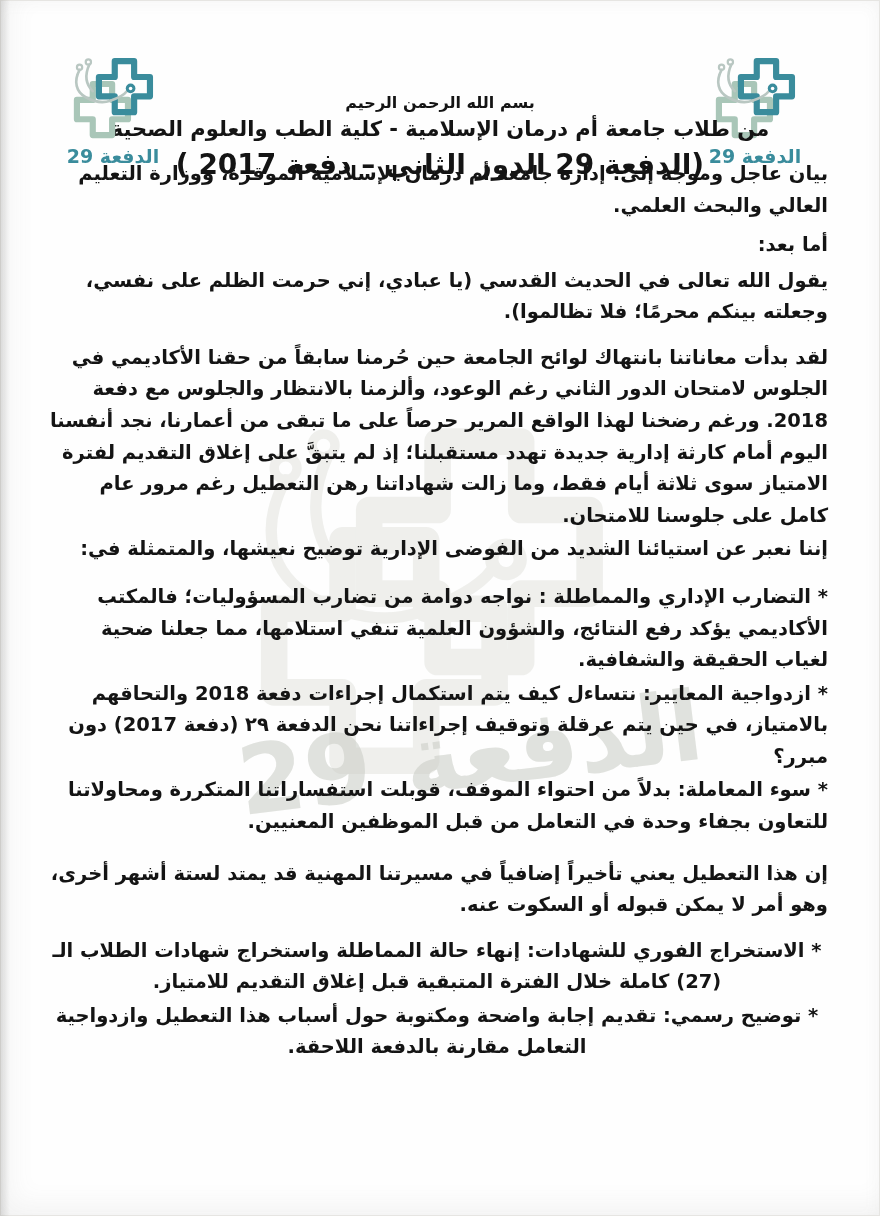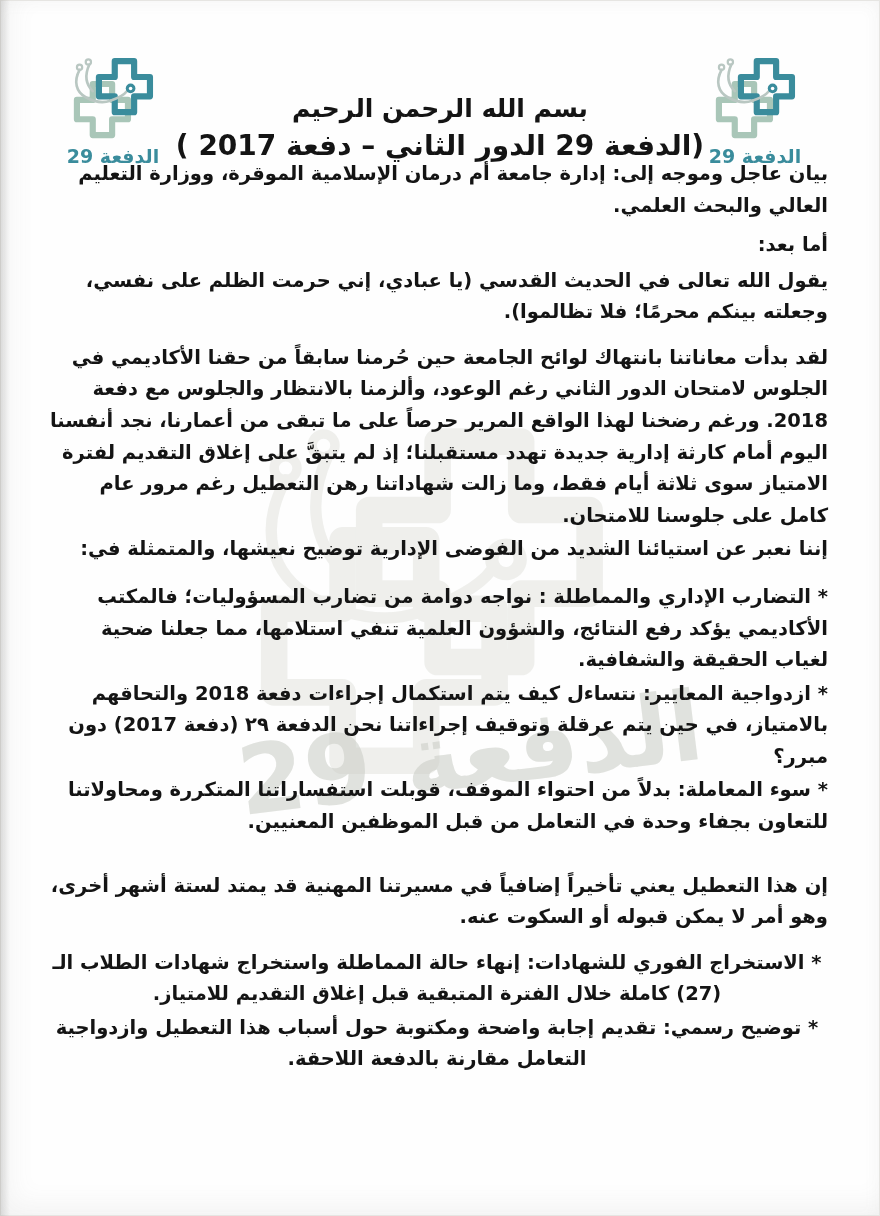--- a/index.html
+++ b/index.html
@@ -47,39 +47,39 @@
   .batch-logo{position:absolute;top:55px;width:130px;text-align:center;}
   .batch-logo.left-logo{left:48px;}
   .batch-logo.right-logo{right:60px;}
   .batch-logo svg{width:96px;height:88px;display:block;margin:0 auto;}
   .batch-logo .logo-label{
     font-size:19px;font-weight:bold;color:var(--logo-teal);margin-top:2px;
   }
   .titles{
     position:absolute;left:0;right:0;top:92px;text-align:center;color:var(--ink);
   }
-  .basmala{font-size:25px;font-weight:bold;line-height:1.35;}
+  .basmala{font-size:16px;font-weight:bold;line-height:1.35;}
   .from-line{font-size:21px;font-weight:bold;line-height:1.5;}
   .batch-line{font-size:28px;font-weight:bold;line-height:1.45;}
   
   .letter-body{
     position:relative;z-index:1;
     padding:8px 52px 0 46px;
     color:var(--ink);
     font-size:19.5px;font-weight:bold;line-height:1.62;
     text-align:right;
   }
   .letter-body p{margin-bottom:4px;}
   p.addressed{margin-bottom:8px;}
   p.intro{margin-bottom:2px;}
   p.hadith{margin-bottom:14px;}
   p.suffering{margin-bottom:2px;}
   p.dissatisfaction{margin-bottom:16px;}
   .grievance-list p{margin-bottom:2px;}
-  p.delay-warning{margin-top:32px;margin-bottom:14px;}
+  p.delay-warning{margin-top:20px;margin-bottom:14px;}
   p.demands-intro{margin-bottom:18px;}
   .demand-list p{margin-bottom:2px;text-align:center;}
 </style>
 </head>
 <body>
 
 <svg width="0" height="0" style="position:absolute" aria-hidden="true">
   <symbol id="batch-logo-symbol" viewBox="0 0 100 100">
 
     <path d="M27 33 L49 33 L49 51 L67 51 L67 73 L49 73 L49 91 L27 91 L27 73 L9 73 L9 51 L27 51 Z" fill="none" stroke="var(--logo-sage)" stroke-width="7" stroke-linejoin="round"></path>
@@ -108,20 +108,21 @@
   <header class="header">
     <div class="batch-logo right-logo">
       <svg viewBox="0 0 100 100">
         <use href="#batch-logo-symbol"></use>
       </svg>
       <div class="logo-label">الدفعة 29</div>
     </div>
 
     <div class="titles">
       <div class="basmala">بسم الله الرحمن الرحيم</div>
+      <div class="from-line">من طلاب جامعة أم درمان الإسلامية - كلية الطب والعلوم الصحية</div>
       <div class="batch-line">(الدفعة 29 الدور الثاني – دفعة 2017 )</div>
     </div>
 
     <div class="batch-logo left-logo">
       <svg viewBox="0 0 100 100">
         <use href="#batch-logo-symbol"></use>
       </svg>
       <div class="logo-label">الدفعة 29</div>
     </div>
   </header>

